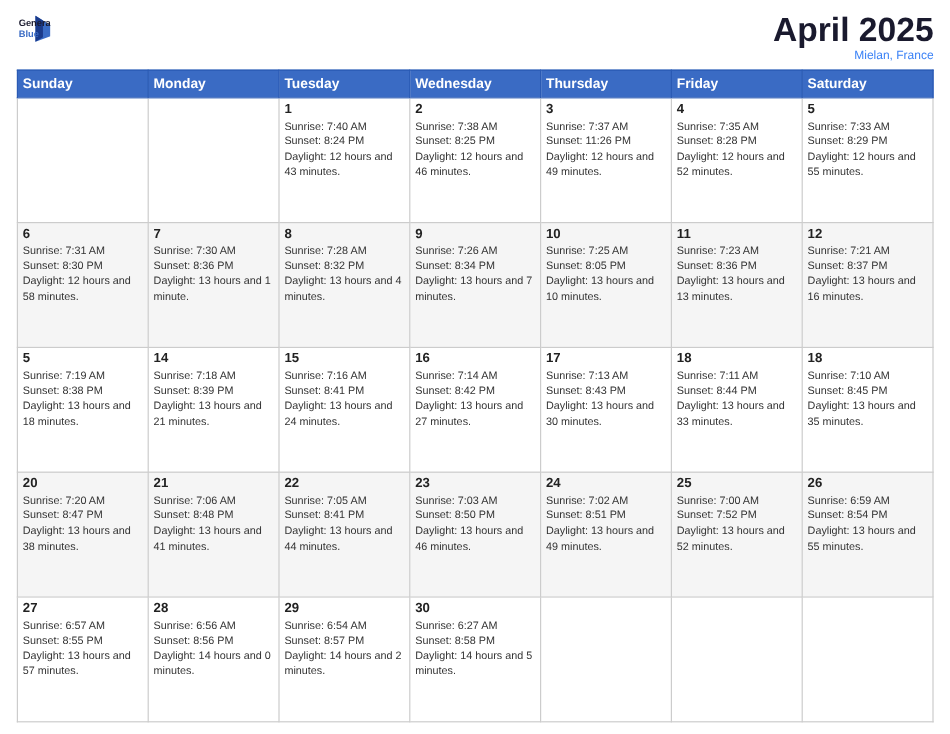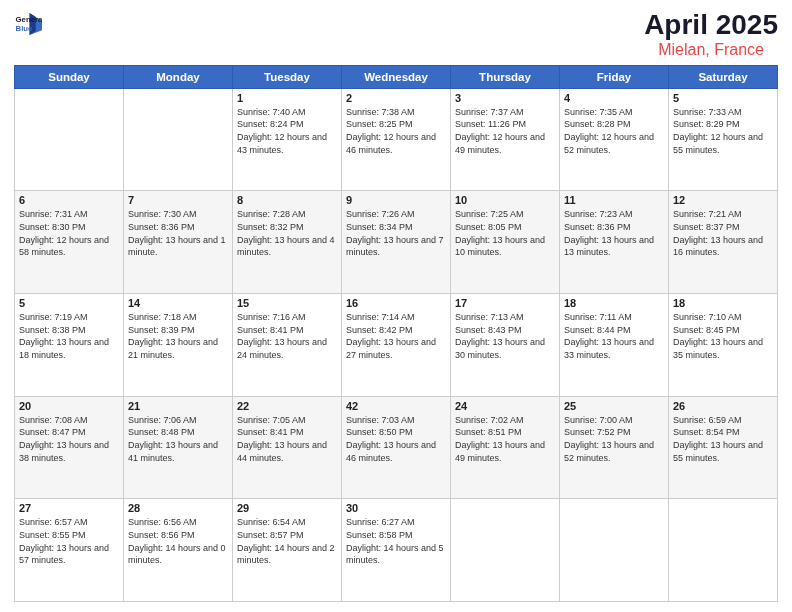--- a/index.html
+++ b/index.html
@@ -26,47 +26,47 @@
     .logo {
       display: flex;
       align-items: center;
       gap: 4px;
     }
     .logo-icon {
       width: 28px;
       height: 28px;
     }
     .title-block {
-      text-align: center;
+      text-align: right;
       margin-left: 28px;
     }
     .title-main {
       font-size: 28px;
       font-weight: bold;
       color: #1a1a2e;
       line-height: 1.1;
     }
     .title-sub {
-      font-size: 16px;
-      color: #ef4444;
+      font-size: 10px;
+      color: #3b82f6;
     }
     .calendar {
       flex: 1;
       border: 1px solid #ccc;
       border-collapse: collapse;
       width: 100%;
       table-layout: fixed;
     }
     .calendar th {
       background-color: #3a6bc4;
       color: white;
       font-size: 11.5px;
       font-weight: bold;
       padding: 5px 4px;
-      text-align: center;
+      text-align: left;
       border: 1px solid #2a5ab4;
     }
     .calendar td {
       border: 1px solid #ccc;
       vertical-align: top;
       padding: 3px 4px;
       font-size: 9.5px;
       color: #222;
       background: #fff;
       height: 88px;
@@ -240,38 +240,38 @@
           <td>
             <span class="day-num">18</span>
             <div class="day-info">Sunrise: 7:10 AM
 Sunset: 8:45 PM
 Daylight: 13 hours and 35 minutes.</div>
           </td>
         </tr>
         <tr>
           <td>
             <span class="day-num">20</span>
-            <div class="day-info">Sunrise: 7:08 AM
+            <div class="day-info">Sunrise: 7:20 AM
 Sunset: 8:47 PM
 Daylight: 13 hours and 38 minutes.</div>
           </td>
           <td>
             <span class="day-num">21</span>
             <div class="day-info">Sunrise: 7:06 AM
 Sunset: 8:48 PM
 Daylight: 13 hours and 41 minutes.</div>
           </td>
           <td>
             <span class="day-num">22</span>
             <div class="day-info">Sunrise: 7:05 AM
 Sunset: 8:41 PM
 Daylight: 13 hours and 44 minutes.</div>
           </td>
           <td>
-            <span class="day-num">42</span>
+            <span class="day-num">23</span>
             <div class="day-info">Sunrise: 7:03 AM
 Sunset: 8:50 PM
 Daylight: 13 hours and 46 minutes.</div>
           </td>
           <td>
             <span class="day-num">24</span>
             <div class="day-info">Sunrise: 7:02 AM
 Sunset: 8:51 PM
 Daylight: 13 hours and 49 minutes.</div>
           </td>

